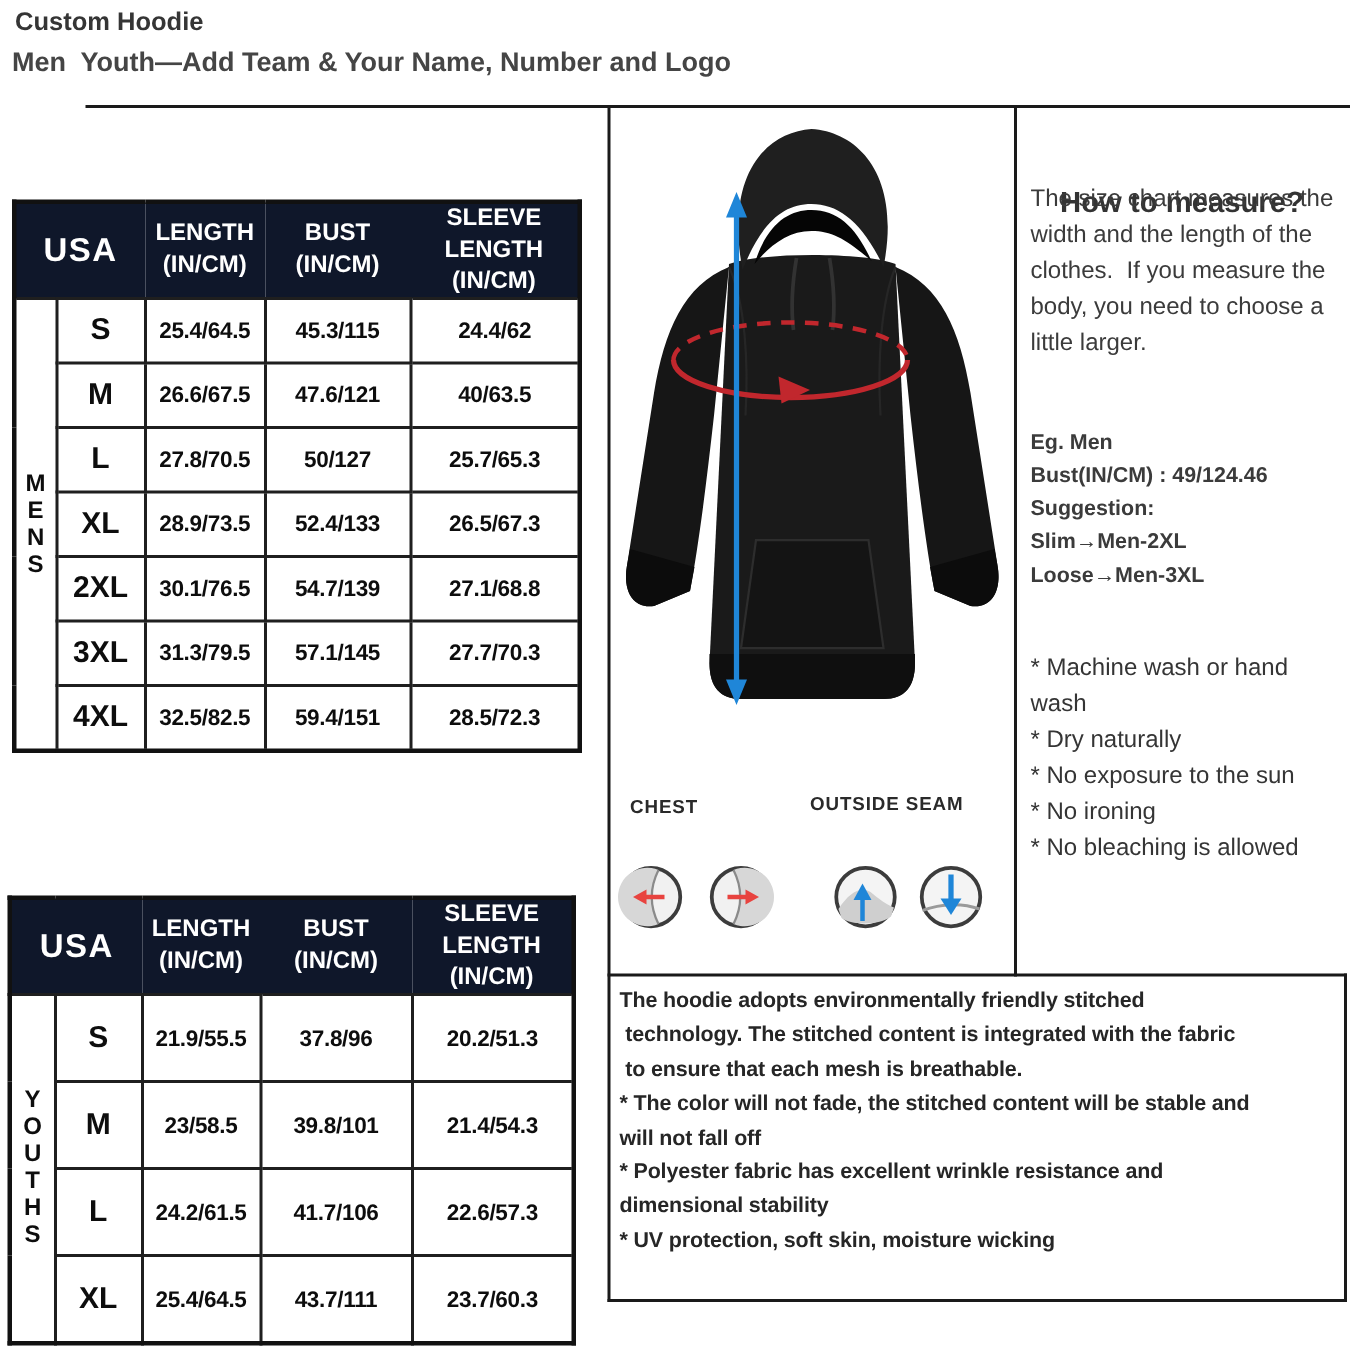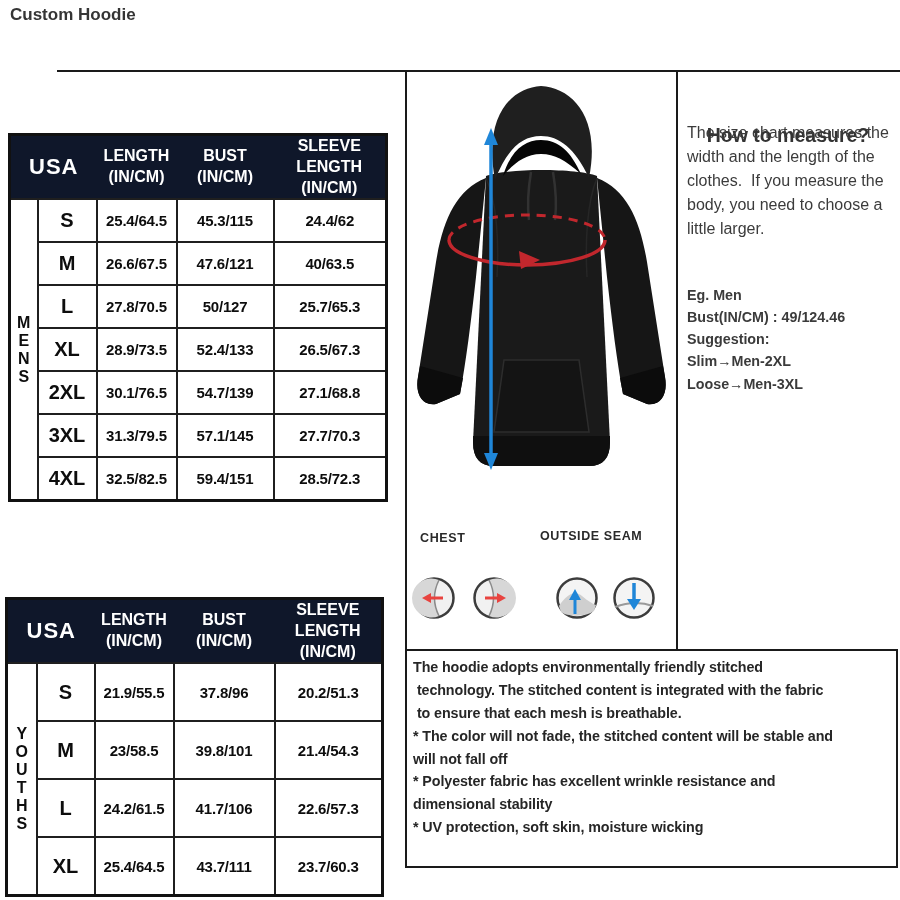--- a/index.html
+++ b/index.html
@@ -51,20 +51,21 @@
   .desc-text{position:absolute;left:413px;top:656px;width:480px;font-size:14.3px;
              font-weight:bold;letter-spacing:-0.1px;line-height:1.6;color:#262626;
              white-space:pre-wrap;}
 </style>
 </head>
 <body>
 
 <div id="page">
 
   <div class="title">Custom Hoodie</div>
+  <div class="subtitle">Men  Youth—Add Team &amp; Your Name, Number and Logo</div>
 
   <div class="hline" style="left:57px;top:70px;width:843px;height:2px;"></div>
   <div class="vline" style="left:405px;top:70px;width:2px;height:798px;"></div>
   <div class="vline" style="left:676px;top:70px;width:2px;height:581px;"></div>
   <div class="hline" style="left:405px;top:649px;width:493px;height:2px;"></div>
   <div class="hline" style="left:405px;top:866px;width:493px;height:2px;"></div>
   <div class="vline" style="left:896px;top:649px;width:2px;height:219px;"></div>
 
   <table class="size-table" id="mens-table" style="left:8px;top:133px;">
     <colgroup>
@@ -239,20 +240,25 @@
     <polygon points="22,34 15,23 29,23" fill="#1f86d8"></polygon>
   </svg>
 
   <div class="howto-heading">How to measure?</div>
   <div class="howto-body">The size chart measures the width and the length of the clothes.  If you measure the body, you need to choose a little larger.</div>
   <div class="example-block">Eg. Men
 Bust(IN/CM) : 49/124.46
 Suggestion:
 Slim→Men-2XL
 Loose→Men-3XL</div>
+  <div class="care-list">* Machine wash or hand wash
+* Dry naturally
+* No exposure to the sun
+* No ironing
+* No bleaching is allowed</div>
 
   <div class="desc-text">The hoodie adopts environmentally friendly stitched
  technology. The stitched content is integrated with the fabric
  to ensure that each mesh is breathable.
 * The color will not fade, the stitched content will be stable and
 will not fall off
 * Polyester fabric has excellent wrinkle resistance and
 dimensional stability
 * UV protection, soft skin, moisture wicking</div>
 

